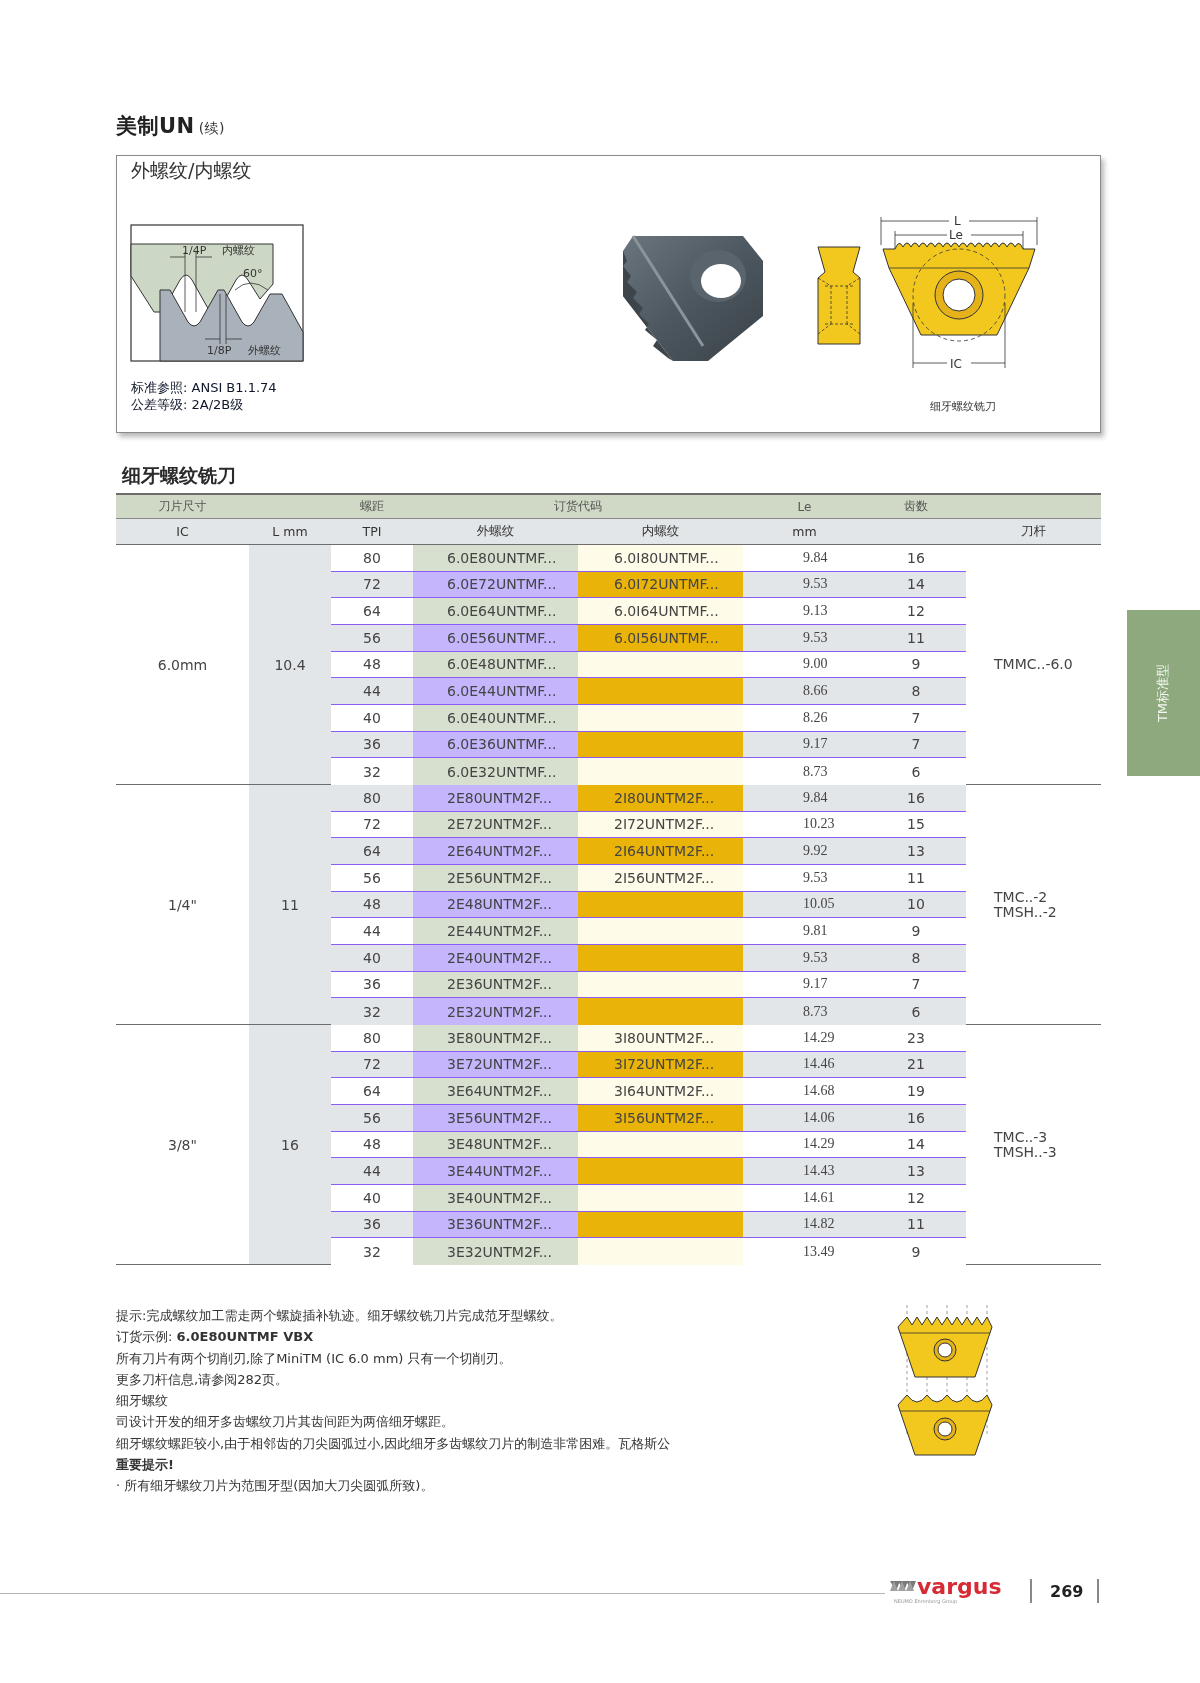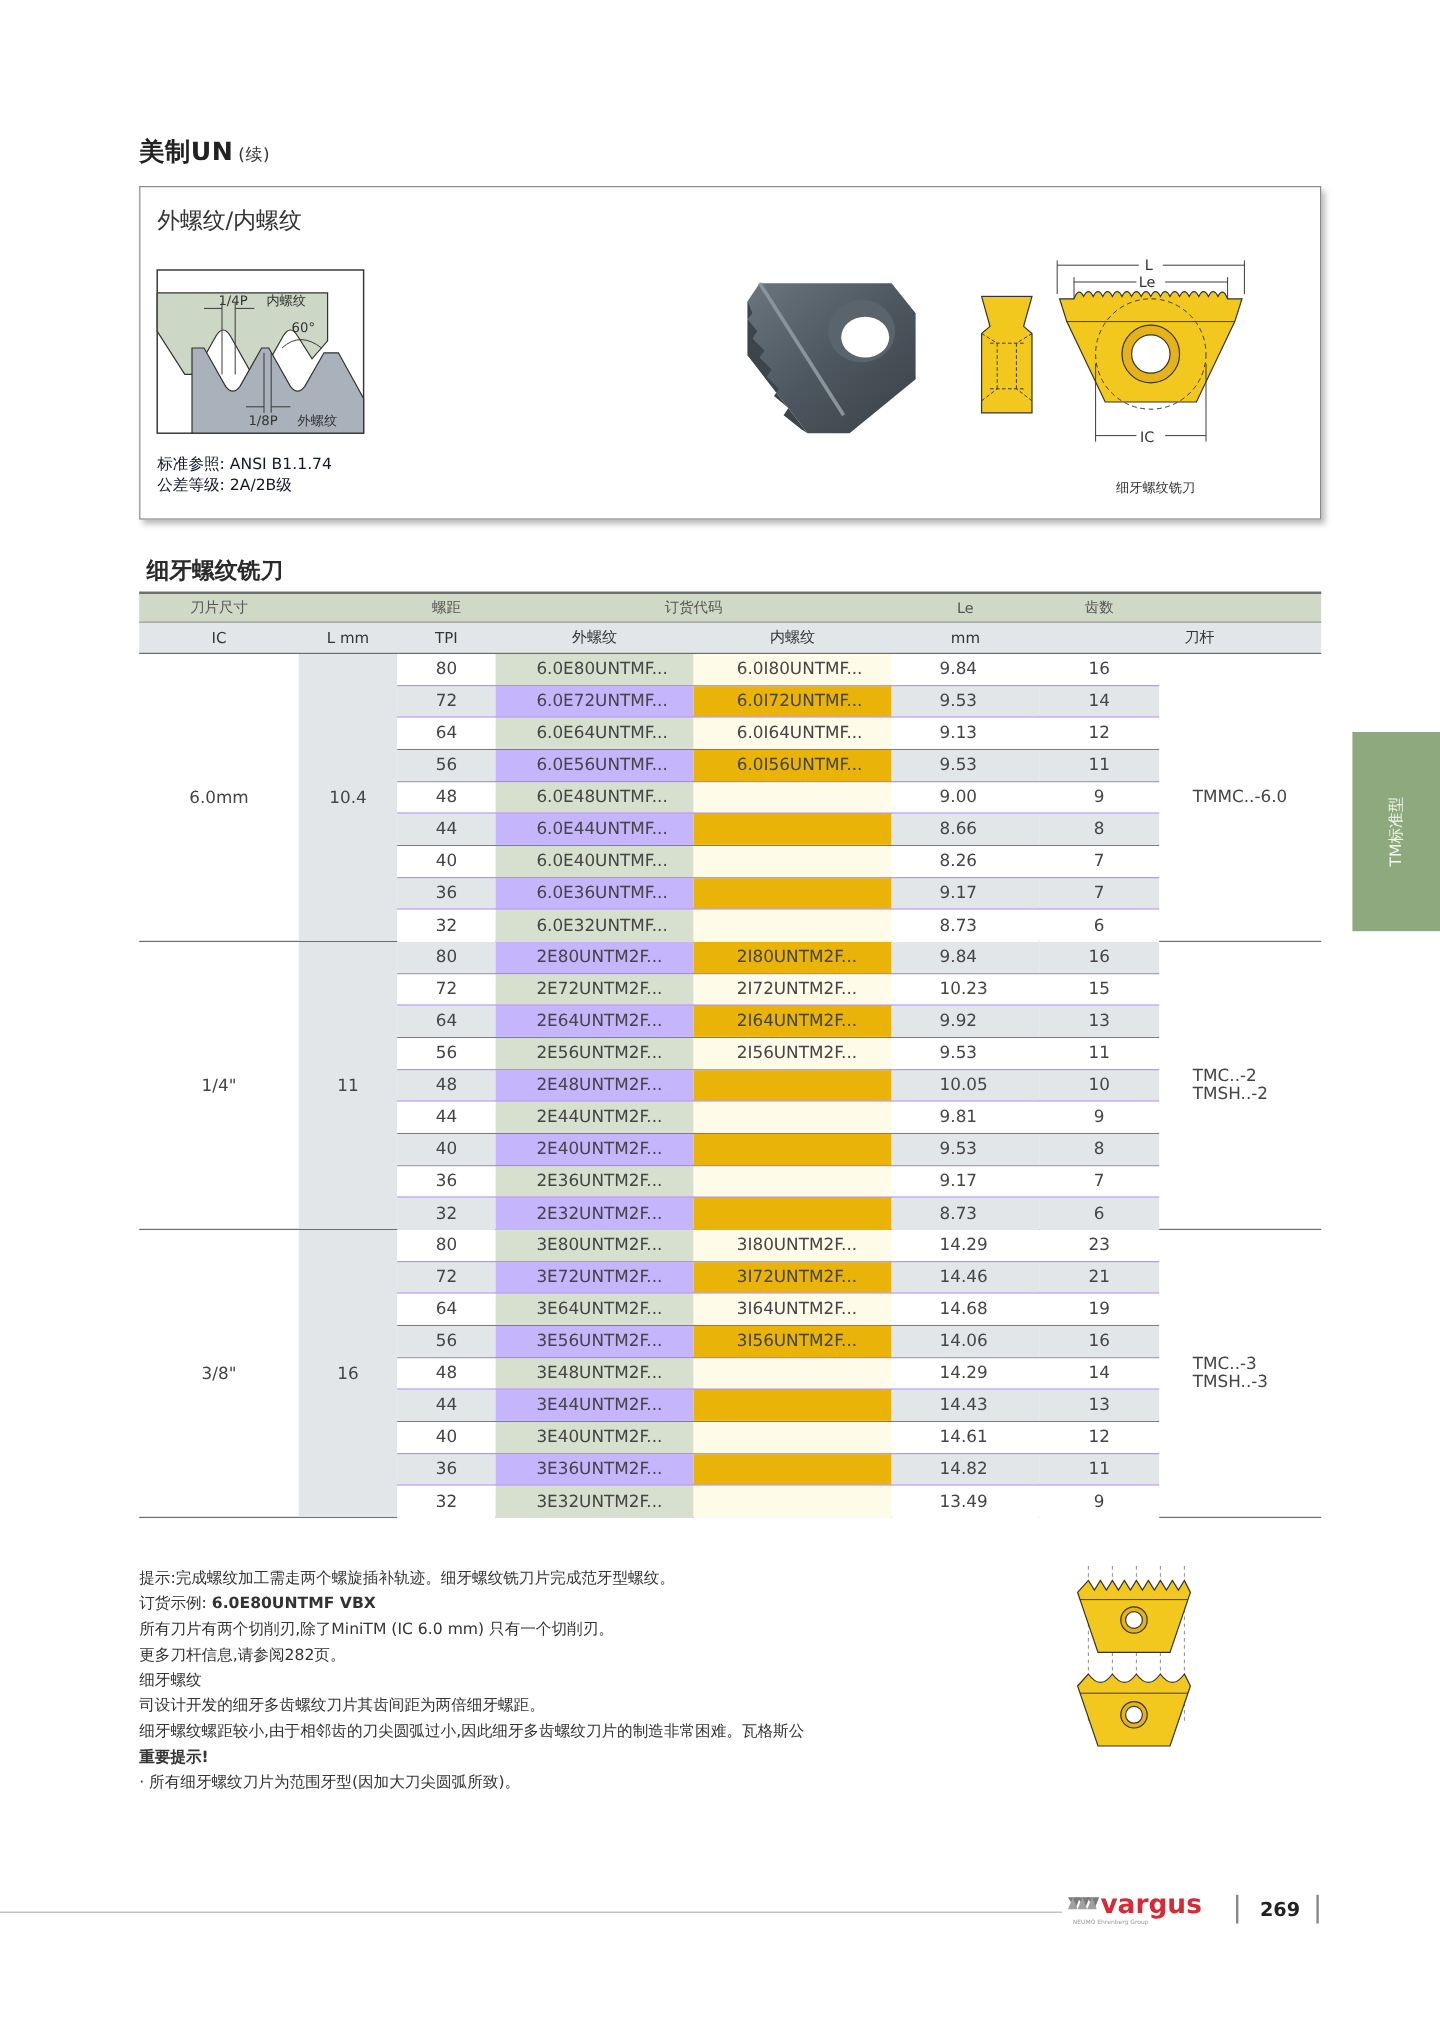--- a/index.html
+++ b/index.html
@@ -3,21 +3,21 @@
 <meta charset="utf-8">
 <style>
   * { box-sizing: border-box; margin: 0; padding: 0; }
   html, body { width: 1200px; height: 1683px; background: #ffffff; }
   body { position: relative; font-family: "DejaVu Sans", "Liberation Sans", sans-serif; color: #3a3a3a; overflow: hidden; }
 
   .page-title { position: absolute; left: 116px; top: 112px; font-size: 21px; font-weight: bold; color: #222; letter-spacing: 0.5px; }
   .page-title .sub { font-size: 14px; font-weight: normal; margin-left: 4px; color: #333; }
 
   .info-box { position: absolute; left: 116px; top: 155px; width: 985px; height: 278px; border: 1.5px solid #8a8a8a; background: #fff; box-shadow: 3px 4px 5px rgba(0,0,0,0.28); }
-  .info-box .box-title { position: absolute; left: 14px; top: 15px; font-size: 19px; color: #333; }
+  .info-box .box-title { position: absolute; left: 14px; top: 2px; font-size: 19px; color: #333; }
   .thread-diagram { position: absolute; left: 13px; top: 68px; }
   .std-lines { position: absolute; left: 14px; top: 223px; font-size: 13px; line-height: 17px; color: #0f172a; }
   .insert-3d { position: absolute; left: 496px; top: 70px; }
   .insert-side { position: absolute; left: 700px; top: 90px; }
   .insert-front { position: absolute; left: 760px; top: 57px; }
   .insert-caption { position: absolute; left: 813px; top: 243px; font-size: 11px; color: #333; }
 
   .section-title { position: absolute; left: 122px; top: 463px; font-size: 19px; font-weight: bold; color: #2a2a2a; }
 
   .table { position: absolute; left: 116px; top: 493px; width: 985px; }
@@ -29,21 +29,21 @@
   .g-ic { position: absolute; left: 0; top: 0; width: 133px; height: 100%; display: flex; align-items: center; justify-content: center; font-size: 14px; color: #444; }
   .g-l { position: absolute; left: 133px; top: 0; width: 82px; height: 100%; background: #e3e6e9; display: flex; align-items: center; justify-content: center; font-size: 14px; color: #444; }
   .g-holder { position: absolute; left: 850px; top: 0; width: 135px; height: 100%; display: flex; flex-direction: column; justify-content: center; padding-left: 28px; font-size: 14px; line-height: 15px; color: #444; }
   .g-rows { position: absolute; left: 215px; top: 0; width: 635px; height: 100%; }
   .row { position: relative; height: 26.67px; border-bottom: 1px solid #8b5cf6; font-size: 14px; color: #444; }
   .row:last-child { border-bottom: none; }
   .row .c { position: absolute; top: 0; height: 100%; display: flex; align-items: center; }
   .c-tpi { left: 0; width: 82px; justify-content: center; }
   .c-ext { left: 82px; width: 165px; padding-left: 34px; }
   .c-int { left: 247px; width: 165px; padding-left: 36px; }
-  .c-le { left: 412px; width: 123px; padding-left: 40px; }
+  .c-le { left: 412px; width: 123px; padding-left: 60px; font-family: Liberation Serif, serif; }
   .c-teeth { left: 535px; width: 100px; justify-content: center; }
 
   .row.light .c-tpi { background: #ffffff; }
   .row.light .c-ext { background: #d7e0cf; }
   .row.light .c-int { background: #fefbe9; }
   .row.light .c-le, .row.light .c-teeth { background: #ffffff; }
   .row.dark .c-tpi { background: #e3e6e9; }
   .row.dark .c-ext { background: #c4b5fd; text-align: center; }
   .row.dark .c-int { background: #eab308; }
   .row.dark .c-le, .row.dark .c-teeth { background: #e3e6e9; }
@@ -153,21 +153,21 @@
     <div class="hcell" style="left:627px;width:123px;">Le</div>
     <div class="hcell" style="left:750px;width:100px;">齿数</div>
   </div>
   <div class="hdr2">
     <div class="hcell" style="left:0;width:133px;">IC</div>
     <div class="hcell" style="left:133px;width:82px;">L mm</div>
     <div class="hcell" style="left:215px;width:82px;">TPI</div>
     <div class="hcell" style="left:297px;width:165px;">外螺纹</div>
     <div class="hcell" style="left:462px;width:165px;">内螺纹</div>
     <div class="hcell" style="left:627px;width:123px;">mm</div>
-    <div class="hcell" style="left:816px;width:135px;">刀杆</div>
+    <div class="hcell" style="left:850px;width:135px;">刀杆</div>
   </div>
 
   <div id="groups-container">
       <div class="group">
         <div class="g-ic">6.0mm</div>
         <div class="g-l">10.4</div>
         <div class="g-rows">
           <div class="row light">
             <div class="c c-tpi">80</div>
             <div class="c c-ext">6.0E80UNTMF...</div>

